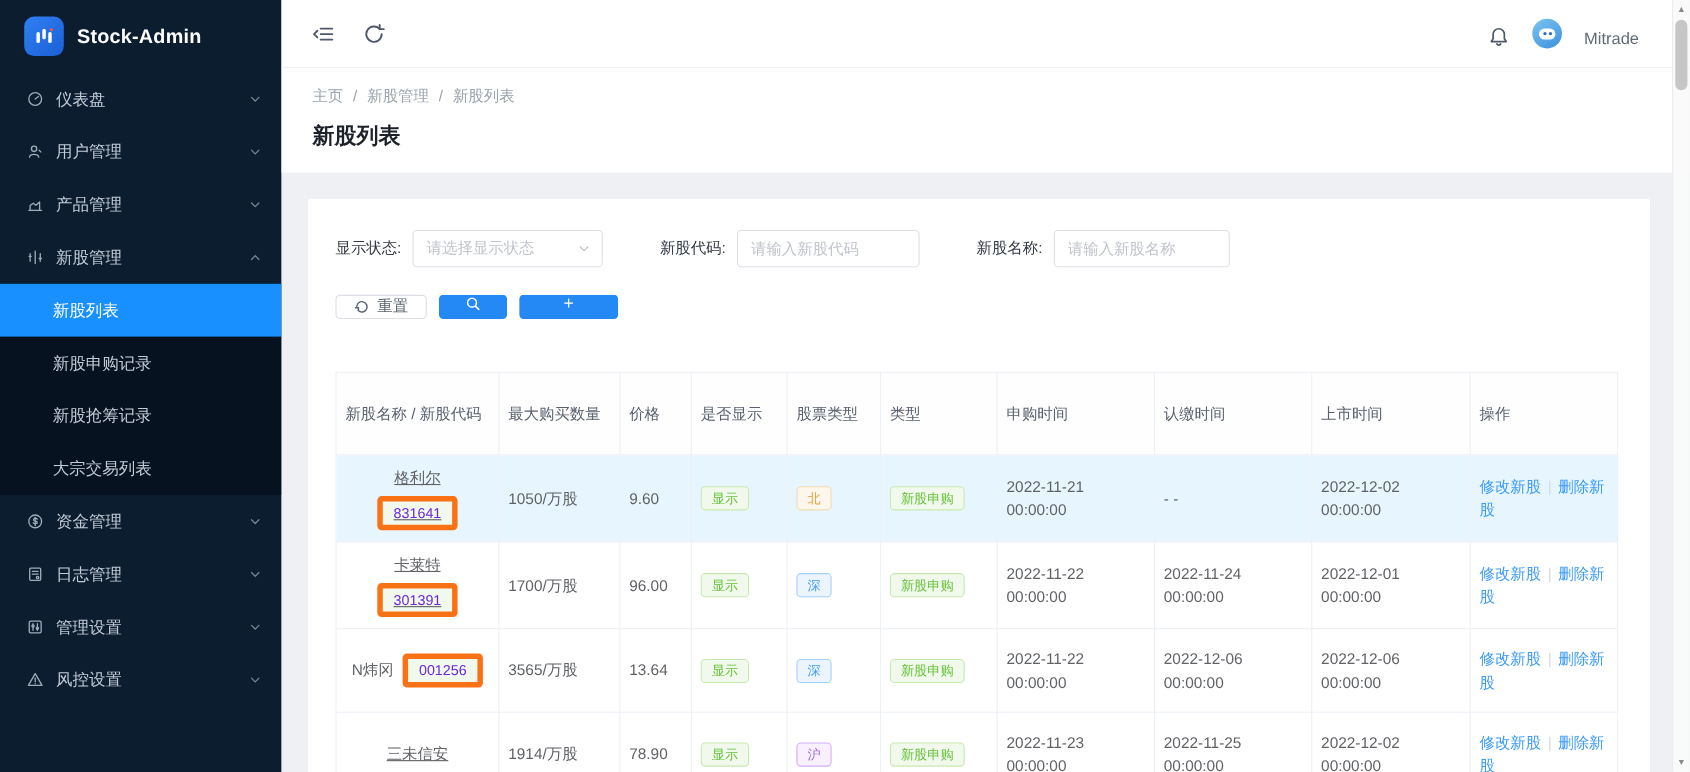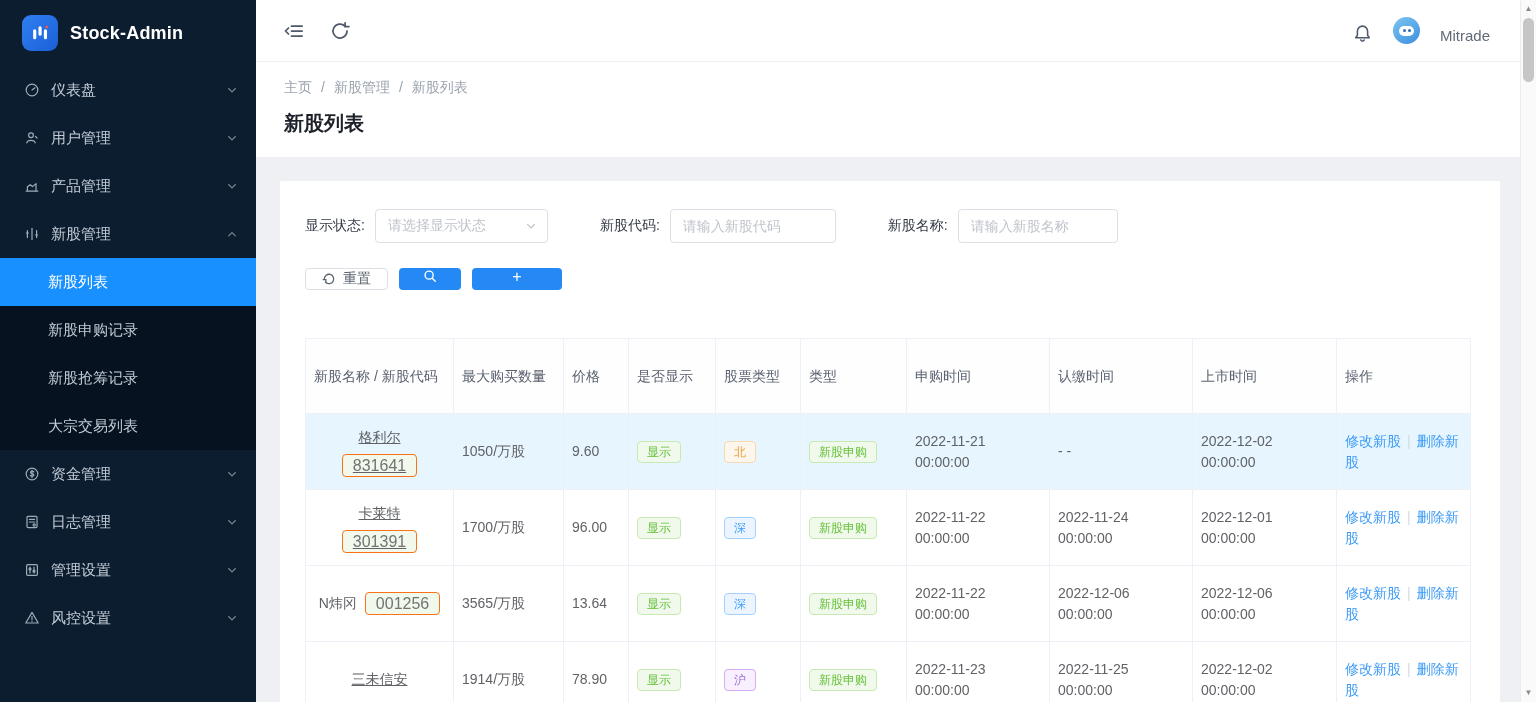--- a/index.html
+++ b/index.html
@@ -57,21 +57,21 @@
   .plus-g { font-size:16px; line-height:1; }
 
   
   table.grid { border-collapse:collapse; margin-top:48px; table-layout:fixed; }
   .grid th, .grid td { border:1px solid #edf0f6; text-align:left; vertical-align:middle; font-size:14px; padding:10px 8px; }
   .grid th { color:#5a6270; font-weight:400; height:75px; line-height:22px; background:#fefefe; }
   .grid td { color:#606266; height:76px; line-height:21px; }
   tr.highlight td { background:#e7f6fe; }
   .stack-name { display:flex; flex-direction:column; align-items:center; gap:6px;text-decoration:underline; }
   .inline-name { display:flex; align-items:center; justify-content:center; gap:8px; }
-  .code-badge { display:inline-block; font-size:16px; color:#737373; background:#f0f9eb; border:1px solid #f97316; border-radius:4px; padding:2px 10px; line-height:17px; }
+  .code-badge { display:inline-block; font-size:13px; color:#6d28d9; background:#f0f9eb; border:5px solid #f97316; border-radius:4px; padding:2px 10px; line-height:17px; }
   .badge { display:inline-block; font-size:12px; border-radius:4px; padding:3px 9px; line-height:14px; border:1px solid transparent; }
   .badge.green { color:#67c23a; background:#f0f9eb; border-color:#c9e9b2; }
   .badge.orange { color:#e6a23c; background:#fdf6ec; border-color:#f5dab1; }
   .badge.blue { color:#409eff; background:#ecf5ff; border-color:#a3d0fd; }
   .badge.purple { color:#9b6fd4; background:#f9f0ff; border-color:#d3adf7; }
   .dt { line-height:21px; }
   .act-cell { line-height:21px; }
   .act-link { color:#3d9bf7; cursor:pointer; }
   .act-div { color:#d3dae2; margin:0 6px; }
 

